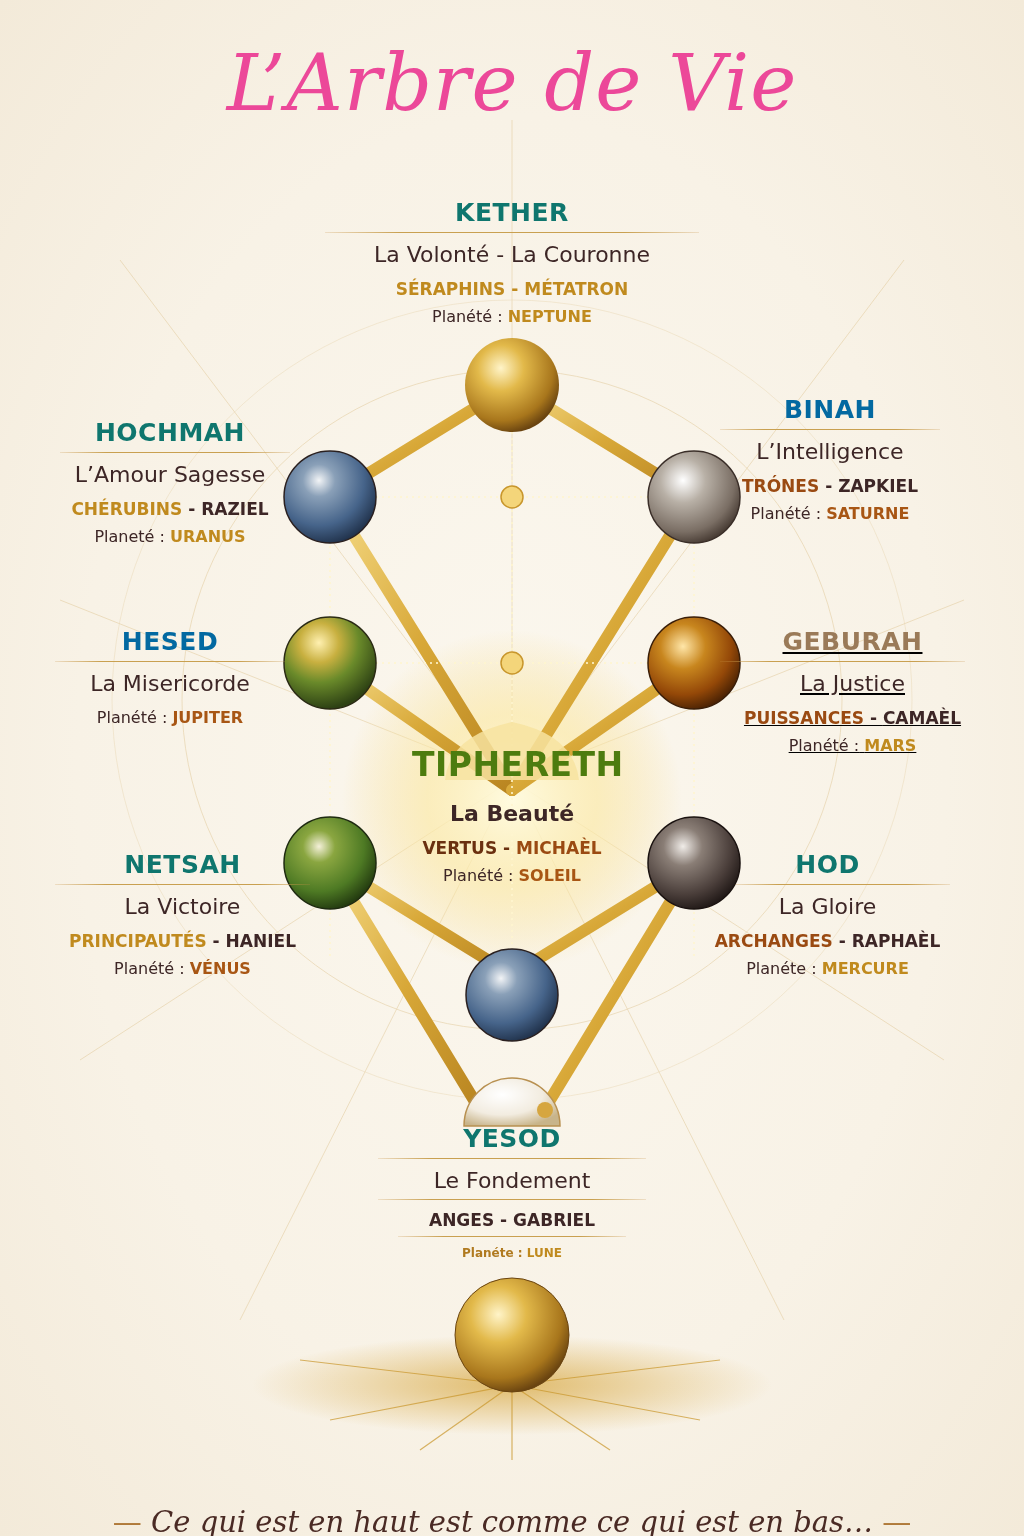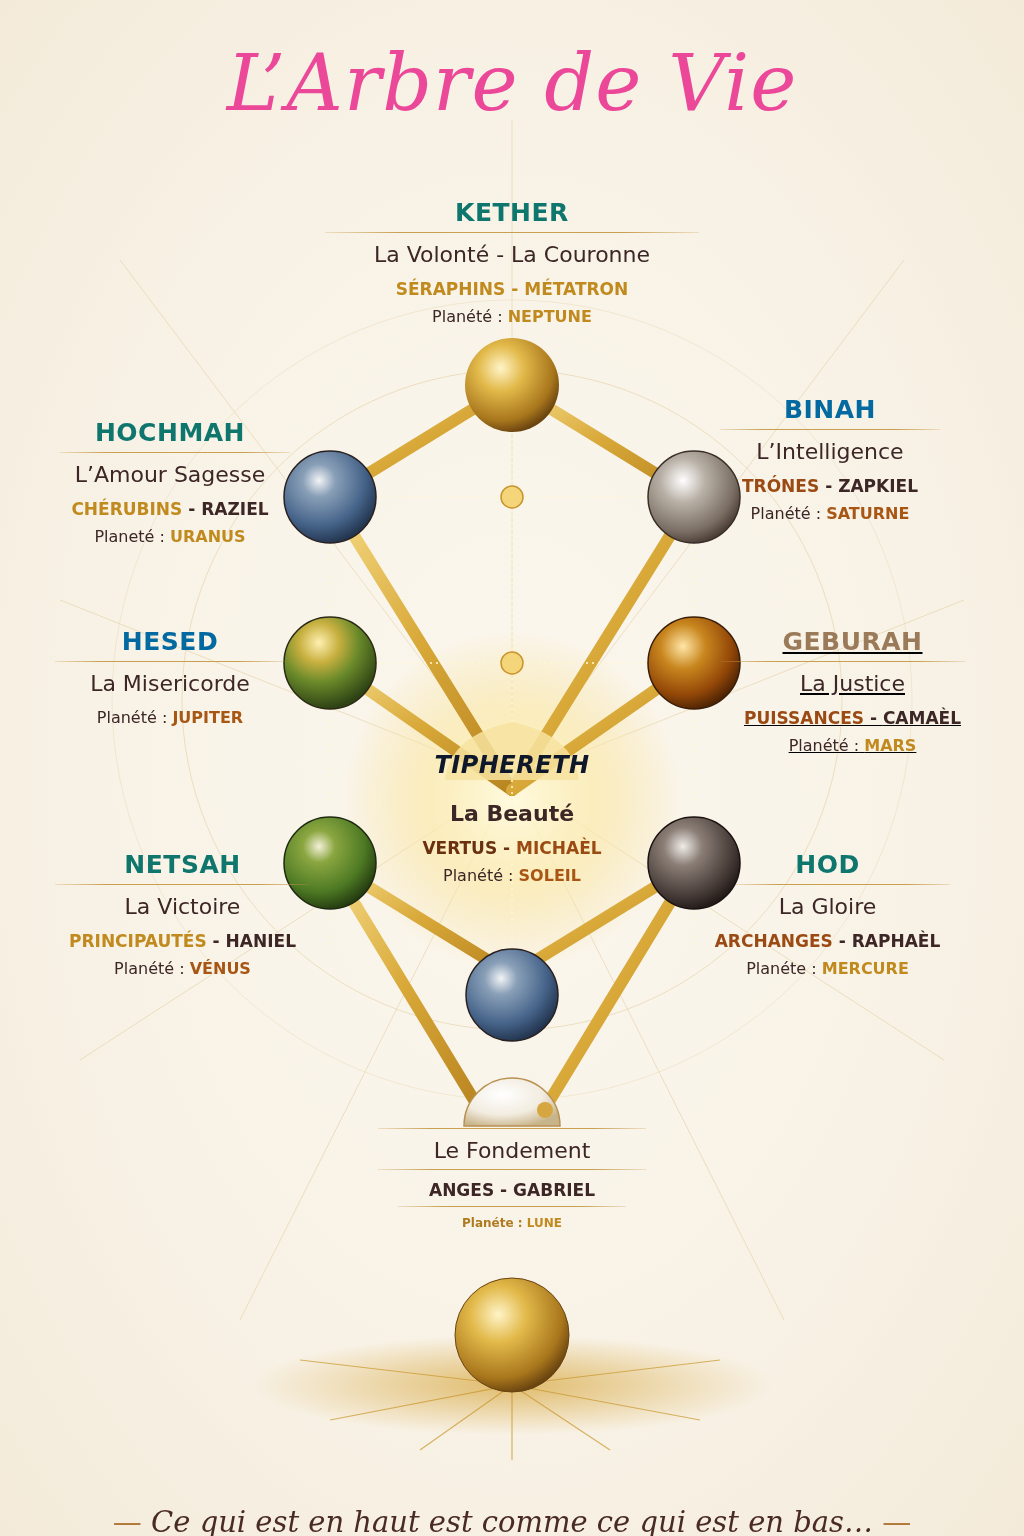--- a/index.html
+++ b/index.html
@@ -219,21 +219,21 @@
 
 <div class="block" style="left:740px;top:627px;width:225px;text-decoration:underline;">
   <div class="name" style="color:#9a7a58;">GEBURAH</div>
   <div class="rule" style="margin-left:-20px;"></div>
   <div class="virtue">La Justice</div>
   <div class="angels"><span class="choir rust">PUISSANCES</span><span> - </span><span>CAMAÈL</span></div>
   <div class="planet"><span>Planété :</span> <span class="pv">MARS</span></div>
 </div>
 
 <div class="block" style="left:412px;top:750px;width:200px;">
-  <div class="name" style="color:#0f172a;font-size:24px;font-style:italic;">TIPHERETH</div>
+  <div class="name" style="color:#4d7c0f;font-size:33px;">TIPHERETH</div>
   <div class="virtue" style="margin-top:20px;font-weight:bold;">La Beauté</div>
   <div class="angels" style="color:#6a3010;"><span>VERTUS</span><span> - </span><span class="choir rust">MICHAÈL</span></div>
   <div class="planet"><span>Planété :</span> <span class="pv rust">SOLEIL</span></div>
 </div>
 
 <div class="block" style="left:55px;top:850px;width:255px;">
   <div class="name">NETSAH</div>
   <div class="rule"></div>
   <div class="virtue">La Victoire</div>
   <div class="angels"><span class="choir">PRINCIPAUTÉS</span><span> - </span><span>HANIEL</span></div>
@@ -242,20 +242,21 @@
 
 <div class="block" style="left:705px;top:850px;width:245px;">
   <div class="name">HOD</div>
   <div class="rule" style="margin-left:30px;"></div>
   <div class="virtue">La Gloire</div>
   <div class="angels"><span class="choir rust">ARCHANGES</span><span> - </span><span>RAPHAÈL</span></div>
   <div class="planet"><span>Planéte :</span> <span class="pv">MERCURE</span></div>
 </div>
 
 <div class="block" style="left:378px;top:1124px;width:268px;">
+  <div class="name">YESOD</div>
   <div class="rule"></div>
   <div class="virtue" style="margin-bottom:4px;">Le Fondement</div>
   <div class="rule" style="margin-top:0;"></div>
   <div class="angels"><span>ANGES</span><span> - </span><span>GABRIEL</span></div>
   <div class="rule" style="margin:4px 20px 2px 20px;"></div>
   <div class="planet" style="font-size:12px;font-weight:bold;color:#b07a20;"><span>Planéte :</span> <span class="pv">LUNE</span></div>
 </div>
 
 <div class="motto">
   <span class="dash">—</span>

